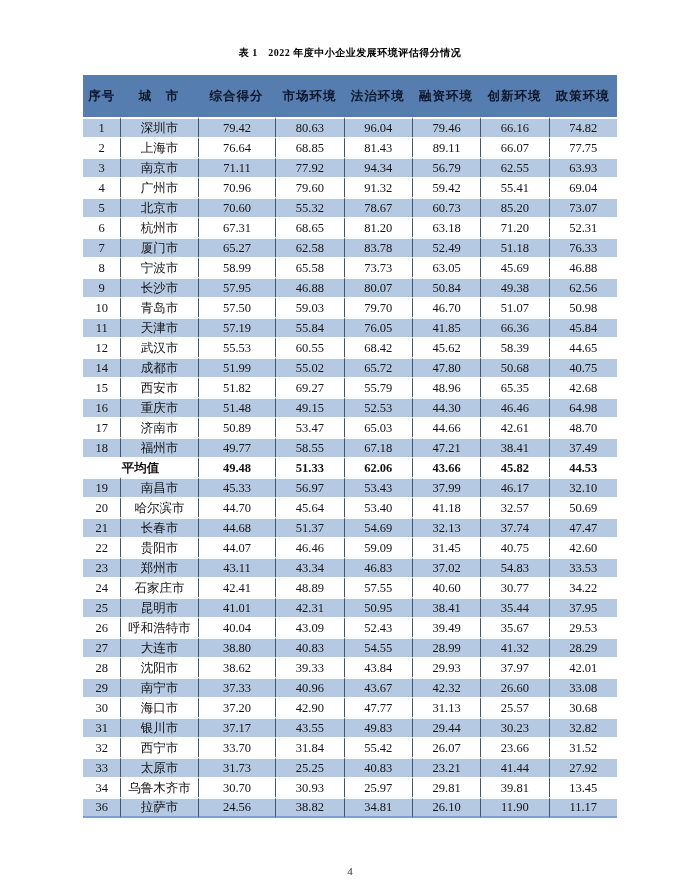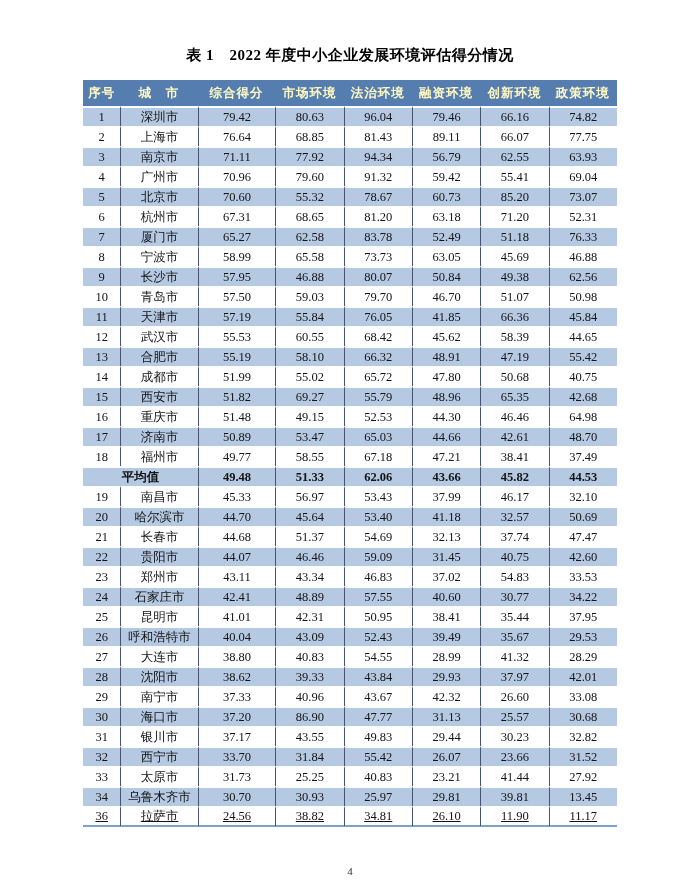--- a/index.html
+++ b/index.html
@@ -10,59 +10,59 @@
     height: 893px;
     margin: 0 auto;
     background: #ffffff;
     font-family: "Liberation Serif", "DejaVu Serif", serif;
     color: #111111;
     overflow: hidden;
   }
   .doc-title {
     padding-top: 46px;
     text-align: center;
-    font-size: 15px;
+    font-size: 10px;
     font-weight: bold;
     letter-spacing: 0.5px;
     color: #000000;
   }
   table.score-table {
     width: 534px;
     margin: 15px auto 0 auto;
     border-collapse: separate;
     border-spacing: 0;
     table-layout: fixed;
     font-size: 12.5px;
   }
   table.score-table col.c-no   { width: 7%;    }
   table.score-table col.c-city { width: 14.5%; }
   table.score-table col.c-s0   { width: 14.5%; }
   table.score-table col.c-s    { width: 12.8%; }
   thead th {
     background: var(--header-bg, #557daf);
-    color: #fef9c3;
+    color: #0f172a;
     font-weight: bold;
-    height: 26px;
+    height: 42px;
     padding: 0;
     text-align: center;
     font-size: 12.5px;
     letter-spacing: 1px;
     margin-top: 20px;
   }
   tbody td {
     height: 20px;
     padding: 0;
     text-align: center;
     border-top: 2px solid #ffffff;
     background: #ffffff;
     color: #141414;
   }
   tbody tr:nth-child(odd) td { background: var(--stripe-bg, #b6c9e3); }
   tbody td + td { border-left: 1px solid var(--divider, #44536e); }
-  tbody tr:last-child td { border-bottom: 2px solid var(--table-bottom, #7da1cd); text-decoration: underline; }
+  tbody tr:last-child td { border-bottom: 2px solid var(--table-bottom, #7da1cd); }
   tbody tr.average-row td { font-weight: bold; margin-top: 44px; }
   .page-number {
     position: absolute;
     bottom: 16px;
     left: 0;
     width: 100%;
     text-align: center;
     font-size: 11px;
     color: #333333;
   }
@@ -211,30 +211,20 @@
           <td>12</td>
           <td>武汉市</td>
           <td>55.53</td>
           <td>60.55</td>
           <td>68.42</td>
           <td>45.62</td>
           <td>58.39</td>
           <td>44.65</td>
         </tr>
         <tr>
-          <td>13</td>
-          <td>合肥市</td>
-          <td>55.19</td>
-          <td>58.10</td>
-          <td>66.32</td>
-          <td>48.91</td>
-          <td>47.19</td>
-          <td>55.42</td>
-        </tr>
-        <tr>
           <td>14</td>
           <td>成都市</td>
           <td>51.99</td>
           <td>55.02</td>
           <td>65.72</td>
           <td>47.80</td>
           <td>50.68</td>
           <td>40.75</td>
         </tr>
         <tr>
@@ -393,21 +383,21 @@
           <td>40.96</td>
           <td>43.67</td>
           <td>42.32</td>
           <td>26.60</td>
           <td>33.08</td>
         </tr>
         <tr>
           <td>30</td>
           <td>海口市</td>
           <td>37.20</td>
-          <td>86.90</td>
+          <td>42.90</td>
           <td>47.77</td>
           <td>31.13</td>
           <td>25.57</td>
           <td>30.68</td>
         </tr>
         <tr>
           <td>31</td>
           <td>银川市</td>
           <td>37.17</td>
           <td>43.55</td>

